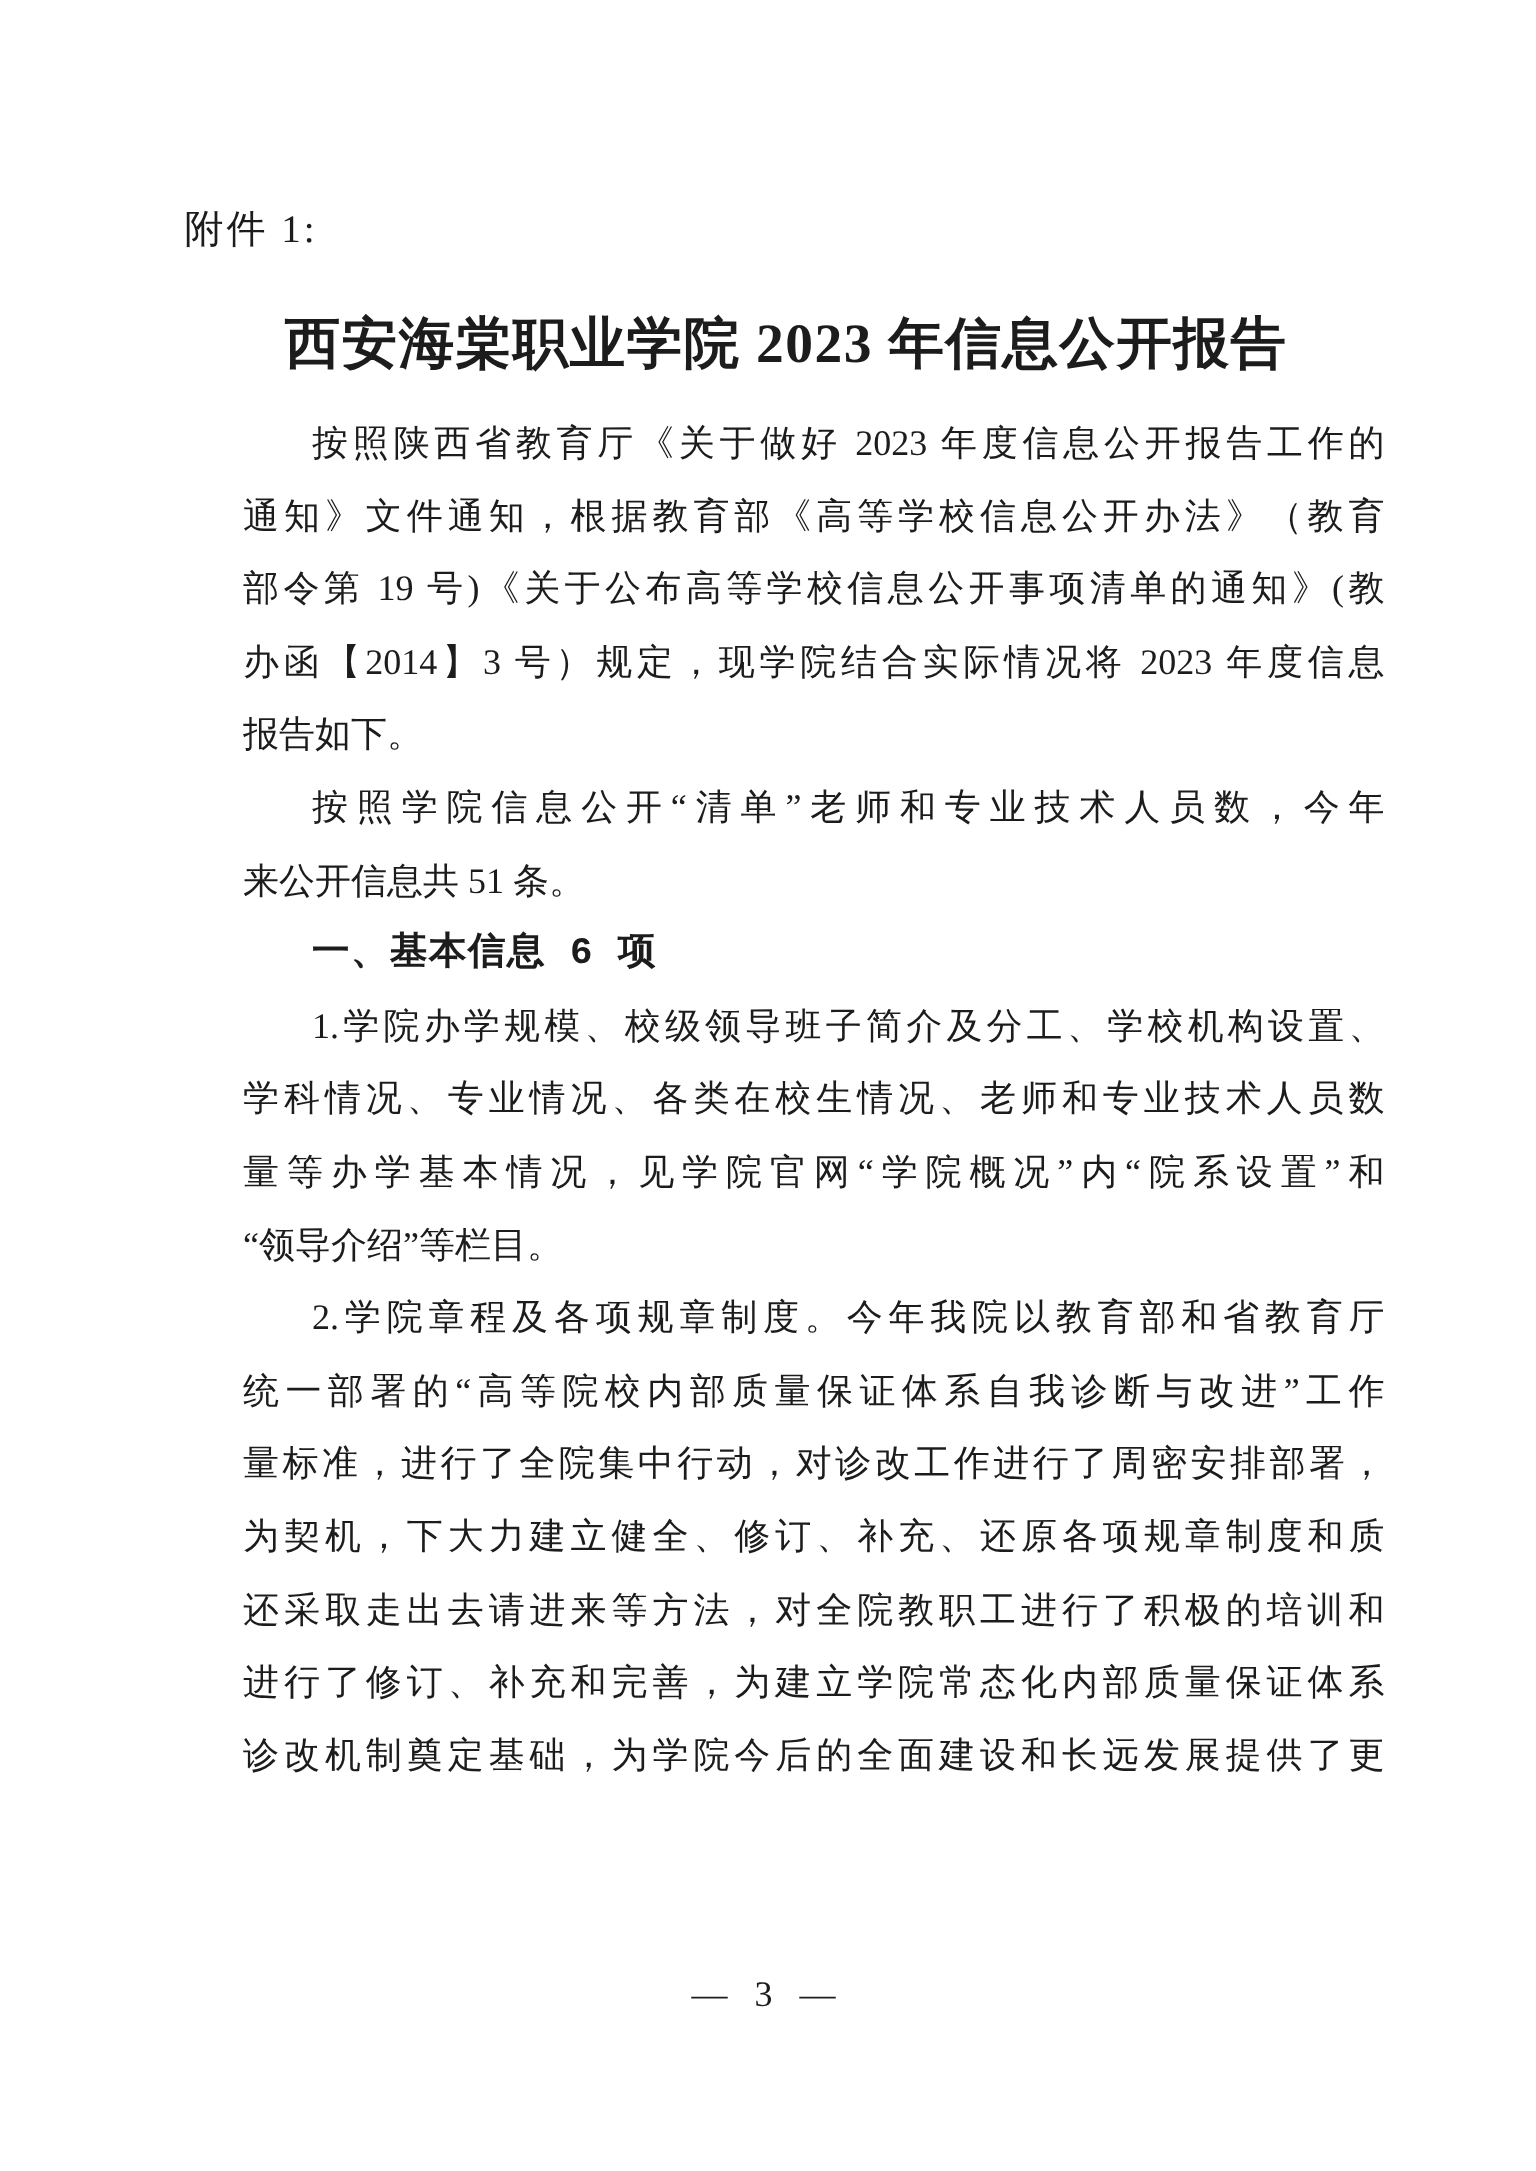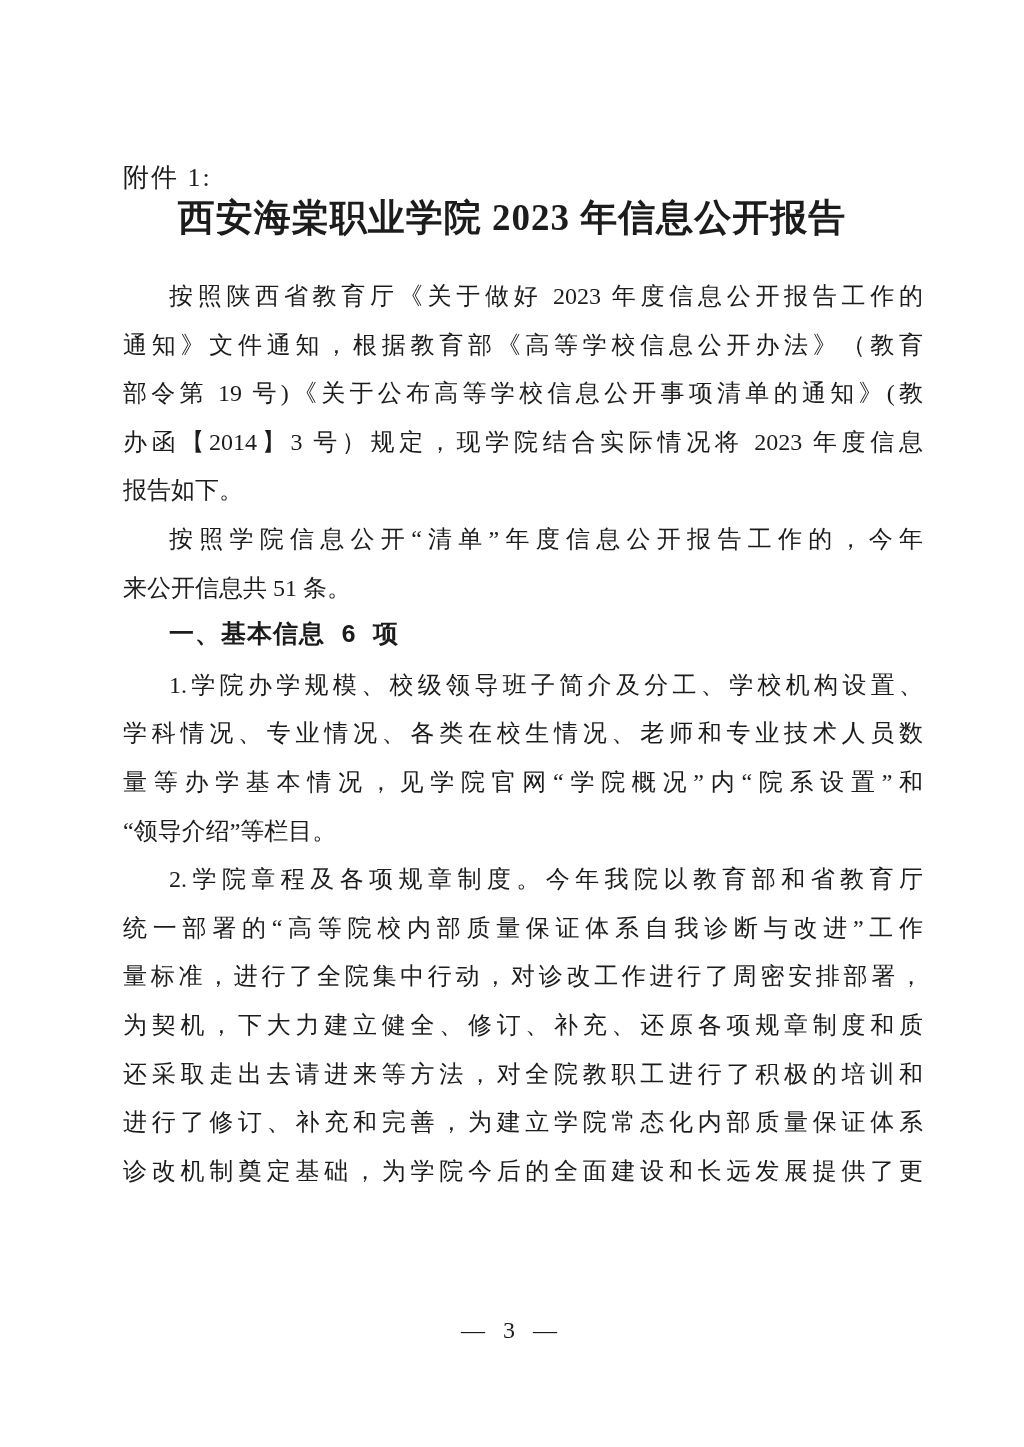--- a/index.html
+++ b/index.html
@@ -12,49 +12,50 @@
     width: 1024px;
     height: 1447px;
     background: #ffffff;
     color: #1c1c1c;
     font-family: "Liberation Serif", "DejaVu Serif", serif;
     overflow: hidden;
   }
   .attachment {
     position: absolute;
     left: 123px;
-    top: 161px;
+    top: 136px;
     font-size: 26px;
     line-height: 34px;
     letter-spacing: 2px;
   }
   .title {
     position: absolute;
     left: 112px;
     top: 192px;
     width: 800px;
-    margin: 0;
+    margin: 12px;
     font-size: 37px;
     line-height: 52px;
     font-weight: bold;
     text-align: center;
     letter-spacing: 1px;
   }
   .body {
     position: absolute;
     left: 123px;
     top: 272px;
     width: 800px;
   }
   .line {
     height: 48.6px;
     line-height: 48.6px;
     font-size: 24px;
     white-space: normal;
     overflow: hidden;
+    margin-left: 39px;
   }
   .line.j {
     text-align: justify;
     text-align-last: justify;
   }
   .line.ind {
     padding-left: 46px;
   }
   .line.heading {
     font-family: Liberation Mono, monospace;
@@ -83,21 +84,21 @@
   <h1 class="title">西安海棠职业学院 2023 年信息公开报告</h1>
 
   <div class="body">
 
     <div class="line j ind">按照陕西省教育厅《关于做好 2023 年度信息公开报告工作的</div>
     <div class="line j">通知》文件通知，根据教育部《高等学校信息公开办法》（教育</div>
     <div class="line j">部令第 19 号)《关于公布高等学校信息公开事项清单的通知》(教</div>
     <div class="line j">办函【2014】3 号）规定，现学院结合实际情况将 2023 年度信息</div>
     <div class="line">报告如下。</div>
 
-    <div class="line j ind">按照学院信息公开“清单”年度信息公开报告工作的，今年</div>
+    <div class="line j ind">按照学院信息公开“清单”老师和专业技术人员数，今年</div>
     <div class="line">来公开信息共 51 条。</div>
 
     <div class="line heading ind">一、基本信息 6 项</div>
 
     <div class="line j ind">1.学院办学规模、校级领导班子简介及分工、学校机构设置、</div>
     <div class="line j">学科情况、专业情况、各类在校生情况、老师和专业技术人员数</div>
     <div class="line j">量等办学基本情况，见学院官网“学院概况”内“院系设置”和</div>
     <div class="line">“领导介绍”等栏目。</div>
 
     <div class="line j ind">2.学院章程及各项规章制度。今年我院以教育部和省教育厅</div>

